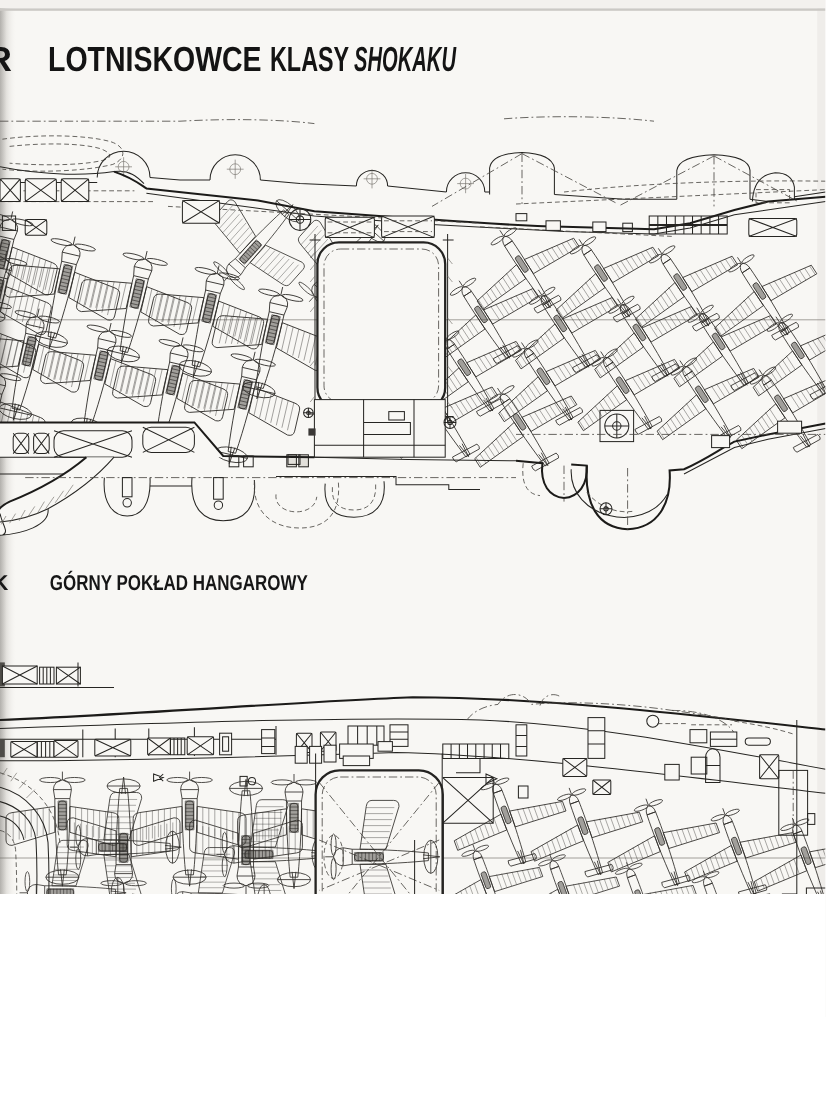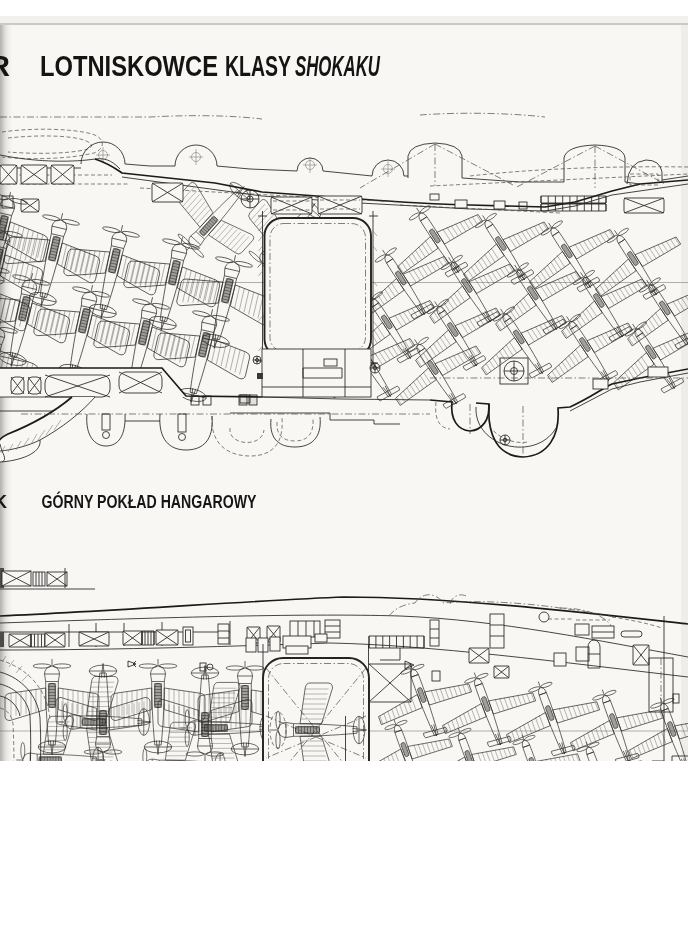--- a/index.html
+++ b/index.html
@@ -1,14 +1,14 @@
 <!DOCTYPE html>
 <html><head><meta charset="utf-8"><style>
 html,body{margin:0;padding:0;background:#fff;}
-#page{position:relative;width:688px;height:745px;background:#f8f7f4;overflow:hidden;margin-top:16px;}
+#page{position:relative;width:688px;height:745px;background:#f8f7f4;overflow:hidden;}
 text{font-family:"Liberation Sans",sans-serif;}
 .ln{fill:none;stroke:#262522;stroke-width:0.85;}
 .ln2{fill:none;stroke:#1c1b19;stroke-width:1.7;}
 .lt{fill:none;stroke:#75726c;stroke-width:0.55;}
 .dsh{fill:none;stroke:#4c4a45;stroke-width:0.7;stroke-dasharray:4 2.5;}
 .ddot{fill:none;stroke:#4c4a45;stroke-width:0.7;stroke-dasharray:7 2.5 1.5 2.5;}
 </style></head><body>
 <div id="page">
 
 <svg width="688" height="927" viewBox="0 0 688 927">

